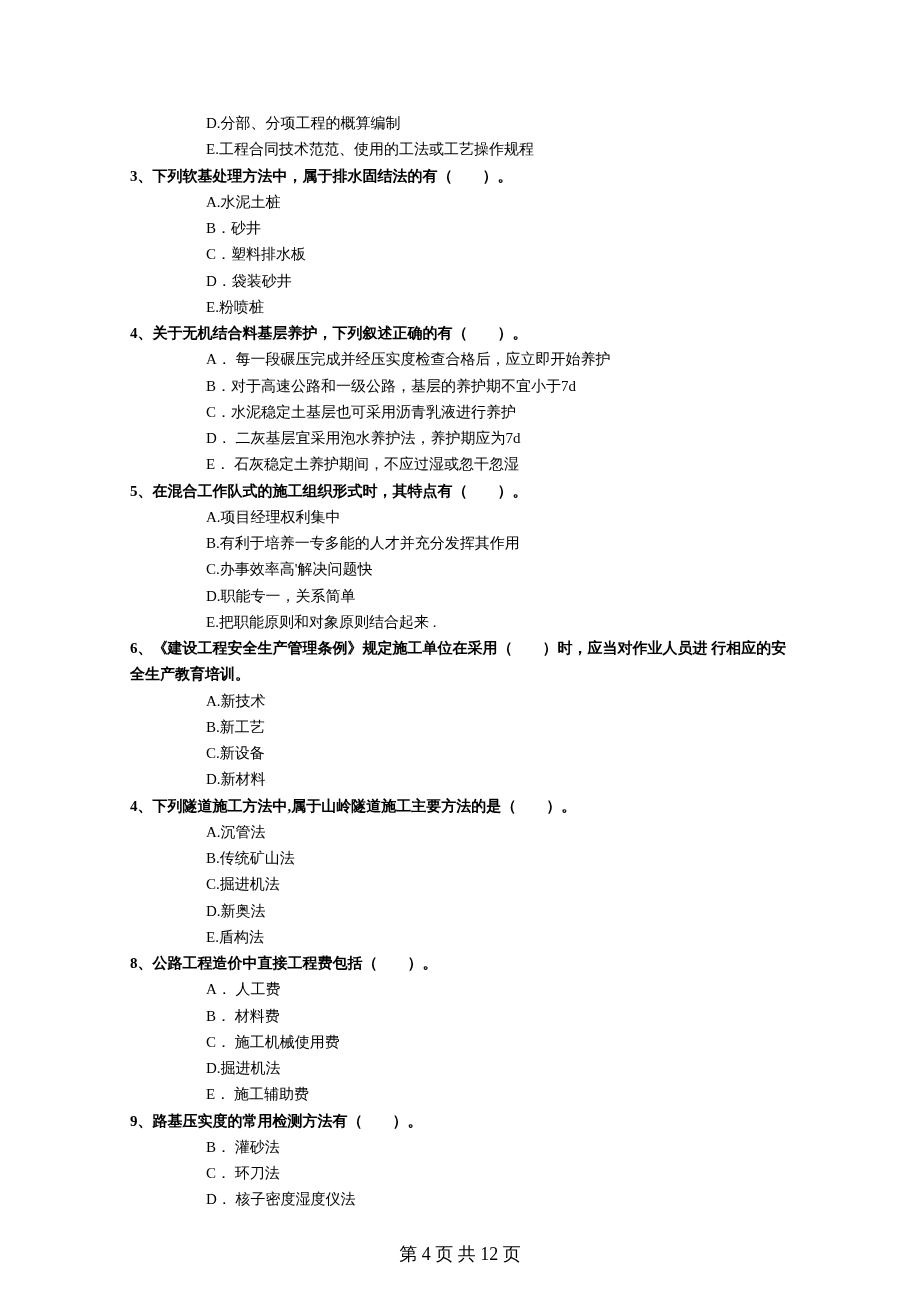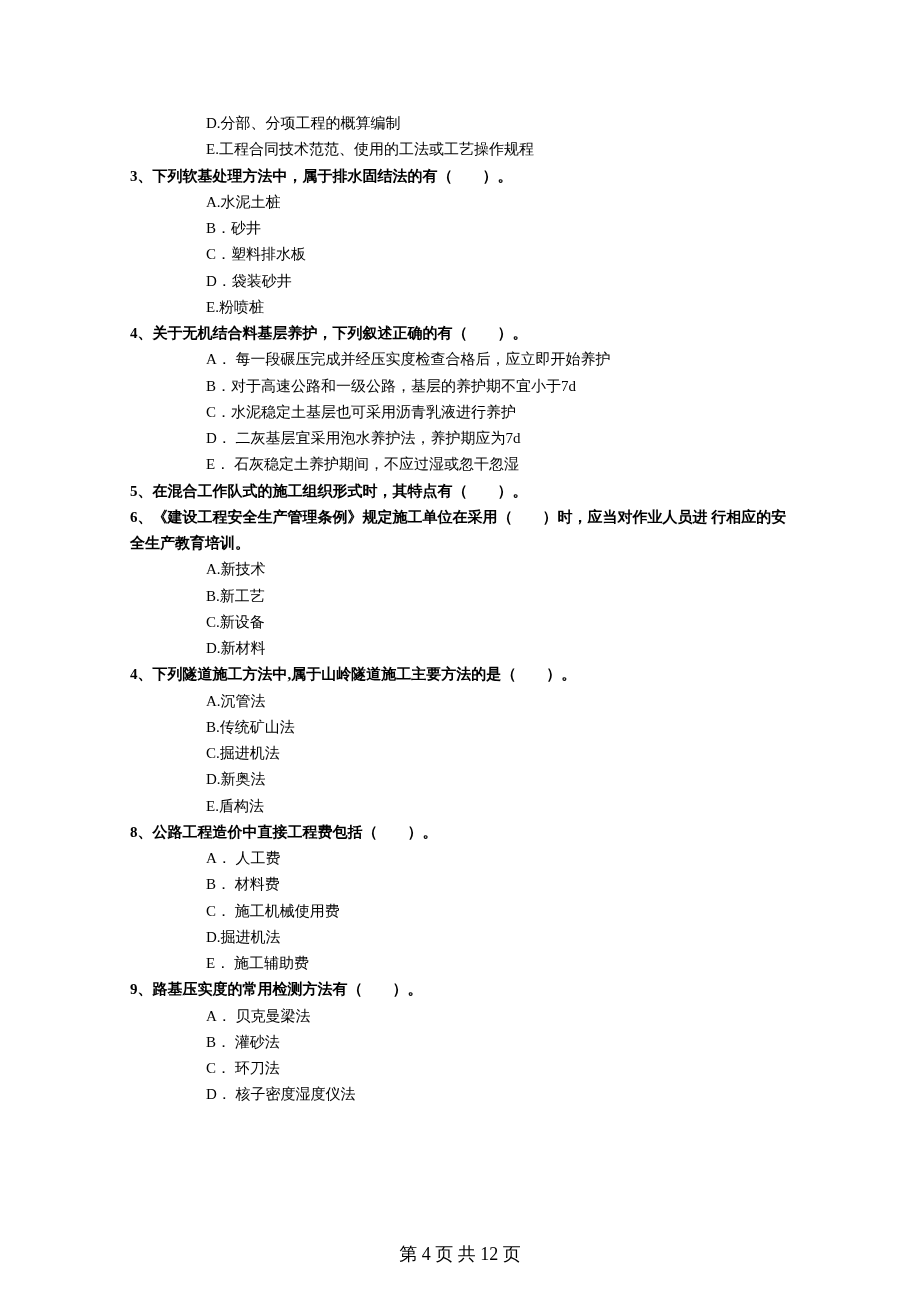--- a/index.html
+++ b/index.html
@@ -69,20 +69,27 @@
       <span class="option">A． 每一段碾压完成并经压实度检查合格后，应立即开始养护</span>
       <span class="option">B．对于高速公路和一级公路，基层的养护期不宜小于7d</span>
       <span class="option">C．水泥稳定土基层也可采用沥青乳液进行养护</span>
       <span class="option">D． 二灰基层宜采用泡水养护法，养护期应为7d</span>
       <span class="option">E． 石灰稳定土养护期间，不应过湿或忽干忽湿</span>
     </div>
   </div>
 
   <div>
     <span class="question">5、在混合工作队式的施工组织形式时，其特点有（　　）。</span>
+    <div class="options">
+      <span class="option">A.项目经理权利集中</span>
+      <span class="option">B.有利于培养一专多能的人才并充分发挥其作用</span>
+      <span class="option">C.办事效率高'解决问题快</span>
+      <span class="option">D.职能专一，关系简单</span>
+      <span class="option">E.把职能原则和对象原则结合起来 .</span>
+    </div>
   </div>
 
   <div>
     <span class="question hang">6、《建设工程安全生产管理条例》规定施工单位在采用（　　）时，应当对作业人员进 行相应的安全生产教育培训。</span>
     <div class="options">
       <span class="option">A.新技术</span>
       <span class="option">B.新工艺</span>
       <span class="option">C.新设备</span>
       <span class="option">D.新材料</span>
     </div>
@@ -106,21 +113,20 @@
       <span class="option">B． 材料费</span>
       <span class="option">C． 施工机械使用费</span>
       <span class="option">D.掘进机法</span>
       <span class="option">E． 施工辅助费</span>
     </div>
   </div>
 
   <div>
     <span class="question">9、路基压实度的常用检测方法有（　　）。</span>
     <div class="options">
-      <span class="option">A． 贝克曼梁法</span>
       <span class="option">B． 灌砂法</span>
       <span class="option">C． 环刀法</span>
       <span class="option">D． 核子密度湿度仪法</span>
     </div>
   </div>
 
   <div class="footer">第 4 页 共 12 页</div>
 </div>
 
 </body></html>

